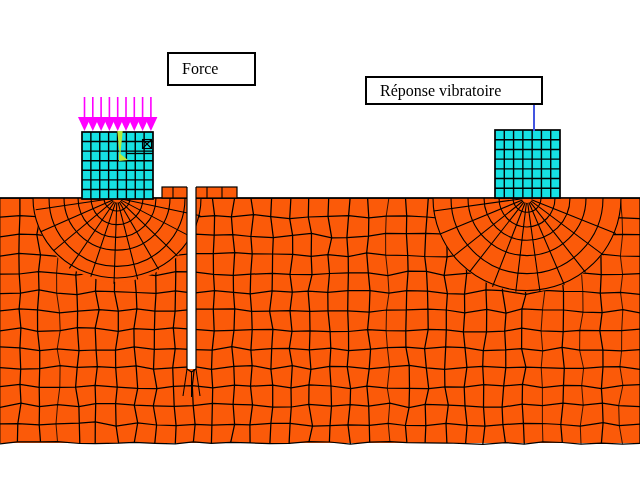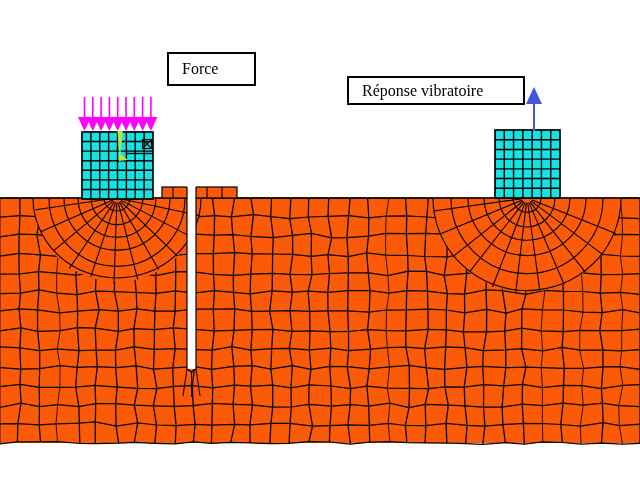--- a/index.html
+++ b/index.html
@@ -17,21 +17,21 @@
     background:#fff;
     border:2px solid #000;
     display:flex;
     align-items:center;
     padding-left:13px;
     font-size:16px;
     color:#000;
     white-space:nowrap;
   }
   .label-box.force{left:148px;top:52px;width:89px;height:34px;margin-left:19px;}
-  .label-box.response{left:347px;top:76px;width:178px;height:29px;}
+  .label-box.response{left:365px;top:76px;width:178px;height:29px;}
 </style>
 </head>
 <body>
 
 <div class="stage">
   <svg id="scene" width="640" height="480" viewBox="0 0 640 480">
       <g>
         <rect x="0" y="198" width="640" height="245" fill="#FB5A09"></rect>
         <polyline points="0.0,198.0 0.0,217.2 0.0,236.8 0.0,256.1 0.0,274.2 0.0,293.7 0.0,310.8 0.0,330.9 0.0,346.9 0.0,367.6 0.0,386.7 0.0,407.4 0.0,423.9 0.0,443.8" fill="none" stroke="#000000" stroke-width="0.8"></polyline>
         <polyline points="19.9,198.0 19.9,215.7 19.2,234.1 18.9,253.5 19.2,274.0 20.5,293.2 19.1,308.9 20.9,328.0 19.9,347.9 20.7,369.0 20.0,384.4 21.0,403.2 17.8,423.7 17.4,441.8" fill="none" stroke="#000000" stroke-width="1.25"></polyline>

